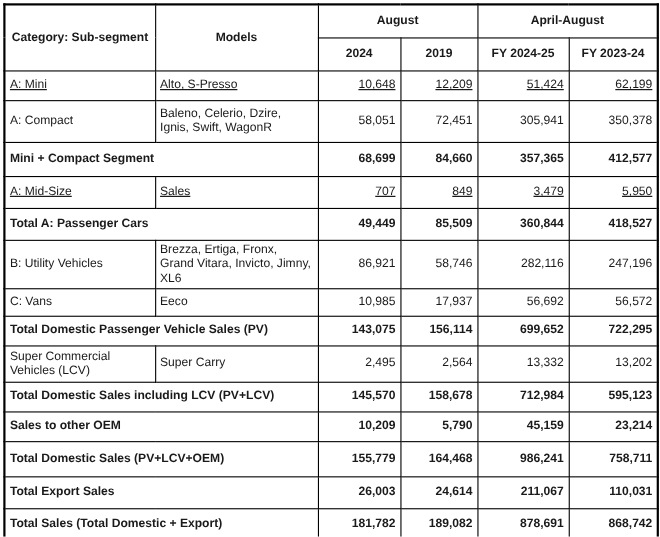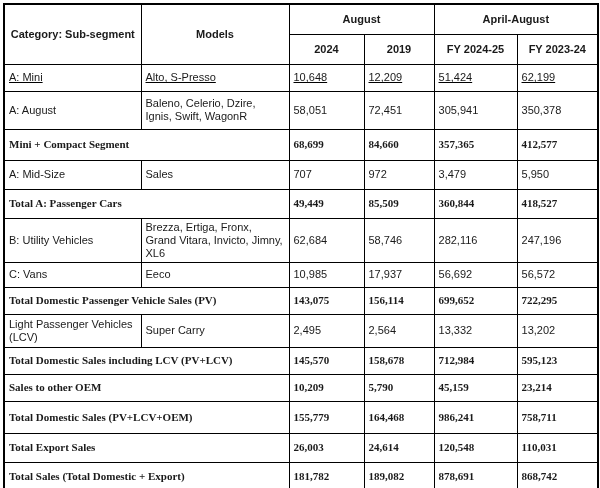--- a/index.html
+++ b/index.html
@@ -41,30 +41,31 @@
   }
   table.sales thead tr.h1 { height: 30px; }
   table.sales thead tr.h2 { height: 30px; }
   th.cat-head { text-align: left; padding-left: 4px; }
   td.label-cell {
     text-align: left;
     padding-left: 4px;
     padding-right: 3px;
   }
   td.num-cell {
+    text-align: right;
     padding-right: 6px;
     padding-left: 2px;
     white-space: nowrap;
   }
-  tr.emph td { font-weight: bold; font-family: Liberation Serif, serif; }
+  tr.emph td { font-weight: bold; }
   
   tbody tr:nth-child(1)  { height: 27px; text-decoration: underline; }
   tbody tr:nth-child(2)  { height: 38px; }
   tbody tr:nth-child(3)  { height: 31px; }
-  tbody tr:nth-child(4)  { height: 29px; }
+  tbody tr:nth-child(4)  { height: 29px; text-decoration: underline; }
   tbody tr:nth-child(5)  { height: 29px; }
   tbody tr:nth-child(6)  { height: 36px; }
   tbody tr:nth-child(7)  { height: 25px; }
   tbody tr:nth-child(8)  { height: 27px; }
   tbody tr:nth-child(9)  { height: 33px; }
   tbody tr:nth-child(10) { height: 27px; margin-top: 44px; }
   tbody tr:nth-child(11) { height: 27px; padding-left: 35px; }
   tbody tr:nth-child(12) { height: 32px; }
   tbody tr:nth-child(13) { height: 29px; }
   tbody tr:nth-child(14) { height: 29px; }
@@ -99,74 +100,74 @@
     <tbody>
         <tr>
           <td class="label-cell">A: Mini</td>
           <td class="label-cell">Alto, S-Presso</td>
           <td class="num-cell">10,648</td>
           <td class="num-cell">12,209</td>
           <td class="num-cell">51,424</td>
           <td class="num-cell">62,199</td>
         </tr>
         <tr>
-          <td class="label-cell">A: August</td>
+          <td class="label-cell">A: Compact</td>
           <td class="label-cell">Baleno, Celerio, Dzire, Ignis, Swift, WagonR</td>
           <td class="num-cell">58,051</td>
           <td class="num-cell">72,451</td>
           <td class="num-cell">305,941</td>
           <td class="num-cell">350,378</td>
         </tr>
         <tr class="emph">
           <td class="label-cell" colspan="2">Mini + Compact Segment</td>
           <td class="num-cell">68,699</td>
           <td class="num-cell">84,660</td>
           <td class="num-cell">357,365</td>
           <td class="num-cell">412,577</td>
         </tr>
         <tr>
           <td class="label-cell">A: Mid-Size</td>
           <td class="label-cell">Sales</td>
           <td class="num-cell">707</td>
-          <td class="num-cell">972</td>
+          <td class="num-cell">849</td>
           <td class="num-cell">3,479</td>
           <td class="num-cell">5,950</td>
         </tr>
         <tr class="emph">
           <td class="label-cell" colspan="2">Total A: Passenger Cars</td>
           <td class="num-cell">49,449</td>
           <td class="num-cell">85,509</td>
           <td class="num-cell">360,844</td>
           <td class="num-cell">418,527</td>
         </tr>
         <tr>
           <td class="label-cell">B: Utility Vehicles</td>
           <td class="label-cell">Brezza, Ertiga, Fronx, Grand Vitara, Invicto, Jimny, XL6</td>
-          <td class="num-cell">62,684</td>
+          <td class="num-cell">86,921</td>
           <td class="num-cell">58,746</td>
           <td class="num-cell">282,116</td>
           <td class="num-cell">247,196</td>
         </tr>
         <tr>
           <td class="label-cell">C: Vans</td>
           <td class="label-cell">Eeco</td>
           <td class="num-cell">10,985</td>
           <td class="num-cell">17,937</td>
           <td class="num-cell">56,692</td>
           <td class="num-cell">56,572</td>
         </tr>
         <tr class="emph">
           <td class="label-cell" colspan="2">Total Domestic Passenger Vehicle Sales (PV)</td>
           <td class="num-cell">143,075</td>
           <td class="num-cell">156,114</td>
           <td class="num-cell">699,652</td>
           <td class="num-cell">722,295</td>
         </tr>
         <tr>
-          <td class="label-cell">Light Passenger Vehicles (LCV)</td>
+          <td class="label-cell">Super Commercial Vehicles (LCV)</td>
           <td class="label-cell">Super Carry</td>
           <td class="num-cell">2,495</td>
           <td class="num-cell">2,564</td>
           <td class="num-cell">13,332</td>
           <td class="num-cell">13,202</td>
         </tr>
         <tr class="emph">
           <td class="label-cell" colspan="2">Total Domestic Sales including LCV (PV+LCV)</td>
           <td class="num-cell">145,570</td>
           <td class="num-cell">158,678</td>
@@ -184,21 +185,21 @@
           <td class="label-cell" colspan="2">Total Domestic Sales (PV+LCV+OEM)</td>
           <td class="num-cell">155,779</td>
           <td class="num-cell">164,468</td>
           <td class="num-cell">986,241</td>
           <td class="num-cell">758,711</td>
         </tr>
         <tr class="emph">
           <td class="label-cell" colspan="2">Total Export Sales</td>
           <td class="num-cell">26,003</td>
           <td class="num-cell">24,614</td>
-          <td class="num-cell">120,548</td>
+          <td class="num-cell">211,067</td>
           <td class="num-cell">110,031</td>
         </tr>
         <tr class="emph">
           <td class="label-cell" colspan="2">Total Sales (Total Domestic + Export)</td>
           <td class="num-cell">181,782</td>
           <td class="num-cell">189,082</td>
           <td class="num-cell">878,691</td>
           <td class="num-cell">868,742</td>
         </tr>
       </tbody>

